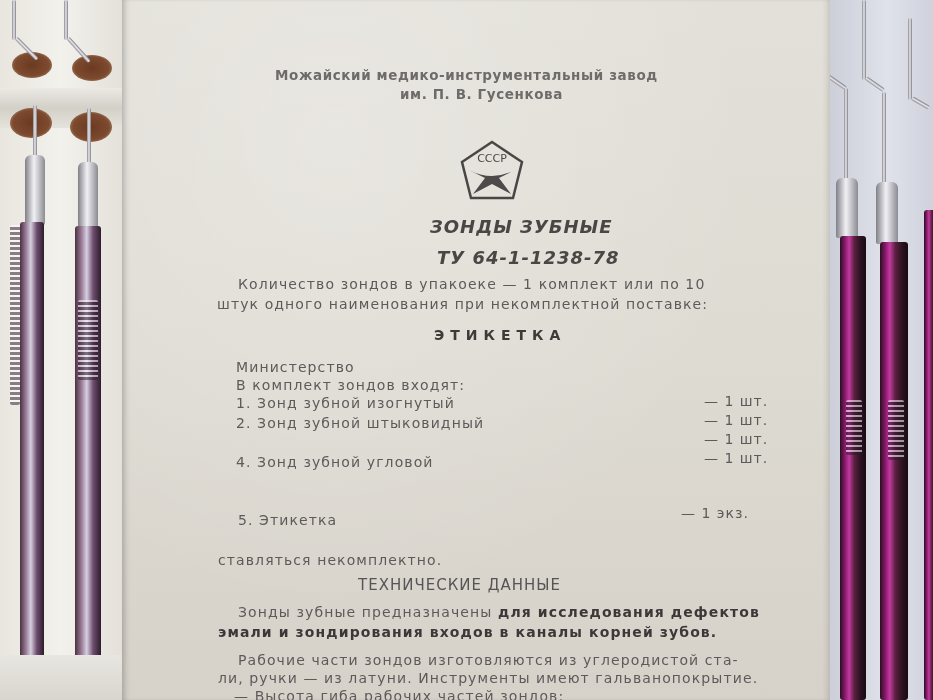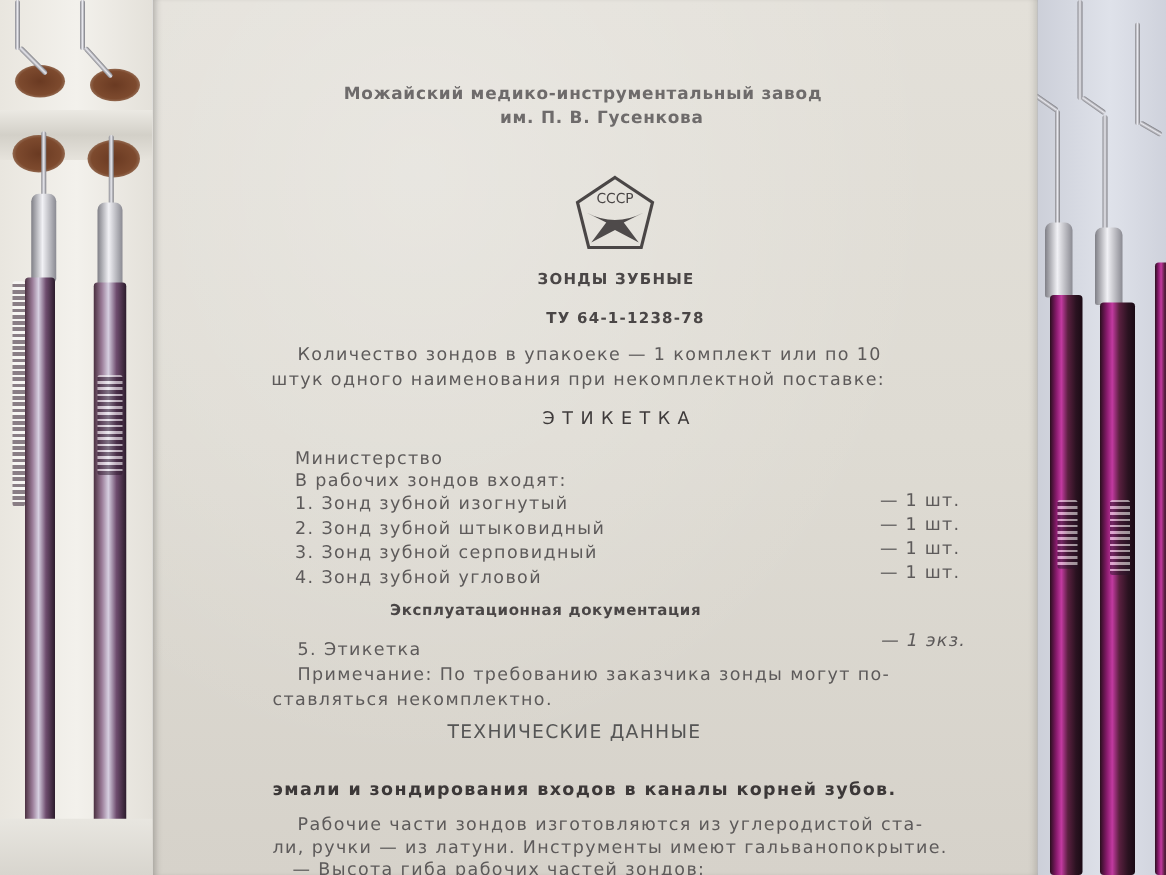--- a/index.html
+++ b/index.html
@@ -54,22 +54,22 @@
       background:
         radial-gradient(ellipse at 30% 20%, rgba(255,255,255,0.25), transparent 60%),
         linear-gradient(180deg, #e3e0d9 0%, #dedbd3 50%, #d6d2ca 100%);
       box-shadow: inset 6px 0 6px -4px rgba(0,0,0,0.25), inset -6px 0 6px -4px rgba(0,0,0,0.15);
       color: #575454;
     }
     .t { position: absolute; white-space: nowrap; letter-spacing: 0.4px; }
     .hdr { font-family: "DejaVu Sans", sans-serif; font-weight: bold; font-size: 13.5px; color: #6e6b6b; letter-spacing: 0.6px; }
     .body { font-size: 14px; color: #5d5a5a; letter-spacing: 1.1px; }
     .bold { font-weight: bold; color: #3c3838; }
-    .title { font-weight: bold; font-size: 12px; color: #4a4646; letter-spacing: 1px; }
-    .spaced { font-weight: normal; font-size: 14px; color: #3e3a3a; letter-spacing: 6px; }
+    .title { font-weight: bold; font-size: 18px; color: #4a4646; letter-spacing: 1px; font-style: italic; }
+    .spaced { font-weight: bold; font-size: 14px; color: #3e3a3a; letter-spacing: 6px; }
     .qty { position: absolute; white-space: nowrap; font-size: 14px; color: #5d5a5a; letter-spacing: 1px; }
     .emblem { position: absolute; left: 337px; top: 140px; width: 66px; height: 62px; }
   </style>
 </head>
 <body>
 
 <div class="tray-left">
   <div class="hole" style="left:12px;top:52px;"></div>
   <div class="hole" style="left:72px;top:55px;"></div>
   <div class="band"></div>
@@ -126,39 +126,39 @@
 
   <div class="t title" style="left:308px;top:216px;">ЗОНДЫ ЗУБНЫЕ</div>
   <div class="t title" style="left:315px;top:247px;">ТУ 64-1-1238-78</div>
 
   <div class="t body" style="left:116px;top:276px;">Количество зондов в упакоеке — 1 комплект   или по 10</div>
   <div class="t body" style="left:95px;top:296px;text-align:center;">штук одного наименования при некомплектной поставке:</div>
 
   <div class="t spaced" style="left:312px;top:327px;">ЭТИКЕТКА</div>
 
   <div class="t body" style="left:114px;top:359px;">Министерство</div>
-  <div class="t body" style="left:114px;top:377px;">В рабочих зондов входят:</div>
+  <div class="t body" style="left:114px;top:377px;">В комплект зондов входят:</div>
 
   <div class="t body" style="left:114px;top:395px;">1. Зонд зубной изогнутый</div>
   <div class="qty" style="left:582px;top:393px;">— 1 шт.</div>
   <div class="t body" style="left:114px;top:415px;">2. Зонд зубной штыковидный</div>
   <div class="qty" style="left:582px;top:412px;">— 1 шт.</div>
-  <div class="t body" style="left:114px;top:434px;">3.  Зонд зубной серповидный</div>
   <div class="qty" style="left:582px;top:431px;">— 1 шт.</div>
   <div class="t body" style="left:114px;top:454px;text-align:center;">4. Зонд зубной угловой</div>
   <div class="qty" style="left:582px;top:450px;">— 1 шт.</div>
 
-  <div class="t title" style="left:190px;top:481px;letter-spacing:0.5px;">Эксплуатационная документация</div>
 
   <div class="t body" style="left:116px;top:512px;">5. Этикетка</div>
-  <div class="qty" style="left:583px;top:505px;font-style:italic;">— 1 экз.</div>
+  <div class="qty" style="left:559px;top:505px;">— 1 экз.</div>
 
-  <div class="t body" style="left:116px;top:532px;">Примечание: По требованию заказчика   зонды могут   по-</div>
   <div class="t body" style="left:96px;top:552px;">ставляться некомплектно.</div>
 
   <div class="t" style="left:236px;top:576px;font-size:15px;letter-spacing:1px;color:#555;">ТЕХНИЧЕСКИЕ ДАННЫЕ</div>
 
+  <div class="t body" style="left:116px;top:604px;">
+    <span>Зонды зубные предназначены </span><span class="bold">для исследования дефектов</span>
+  </div>
   <div class="t body bold" style="left:96px;top:624px;">эмали и зондирования входов в каналы корней зубов.</div>
 
   <div class="t body" style="left:96px;top:670px;">ли, ручки — из латуни. Инструменты имеют гальванопокрытие.</div>
   <div class="t body" style="left:116px;top:652px;">Рабочие части зондов изготовляются из углеродистой ста-</div>
   <div class="t body" style="left:112px;top:688px;">— Высота гиба рабочих частей зондов:</div>
 </div>
 
 </body></html>

